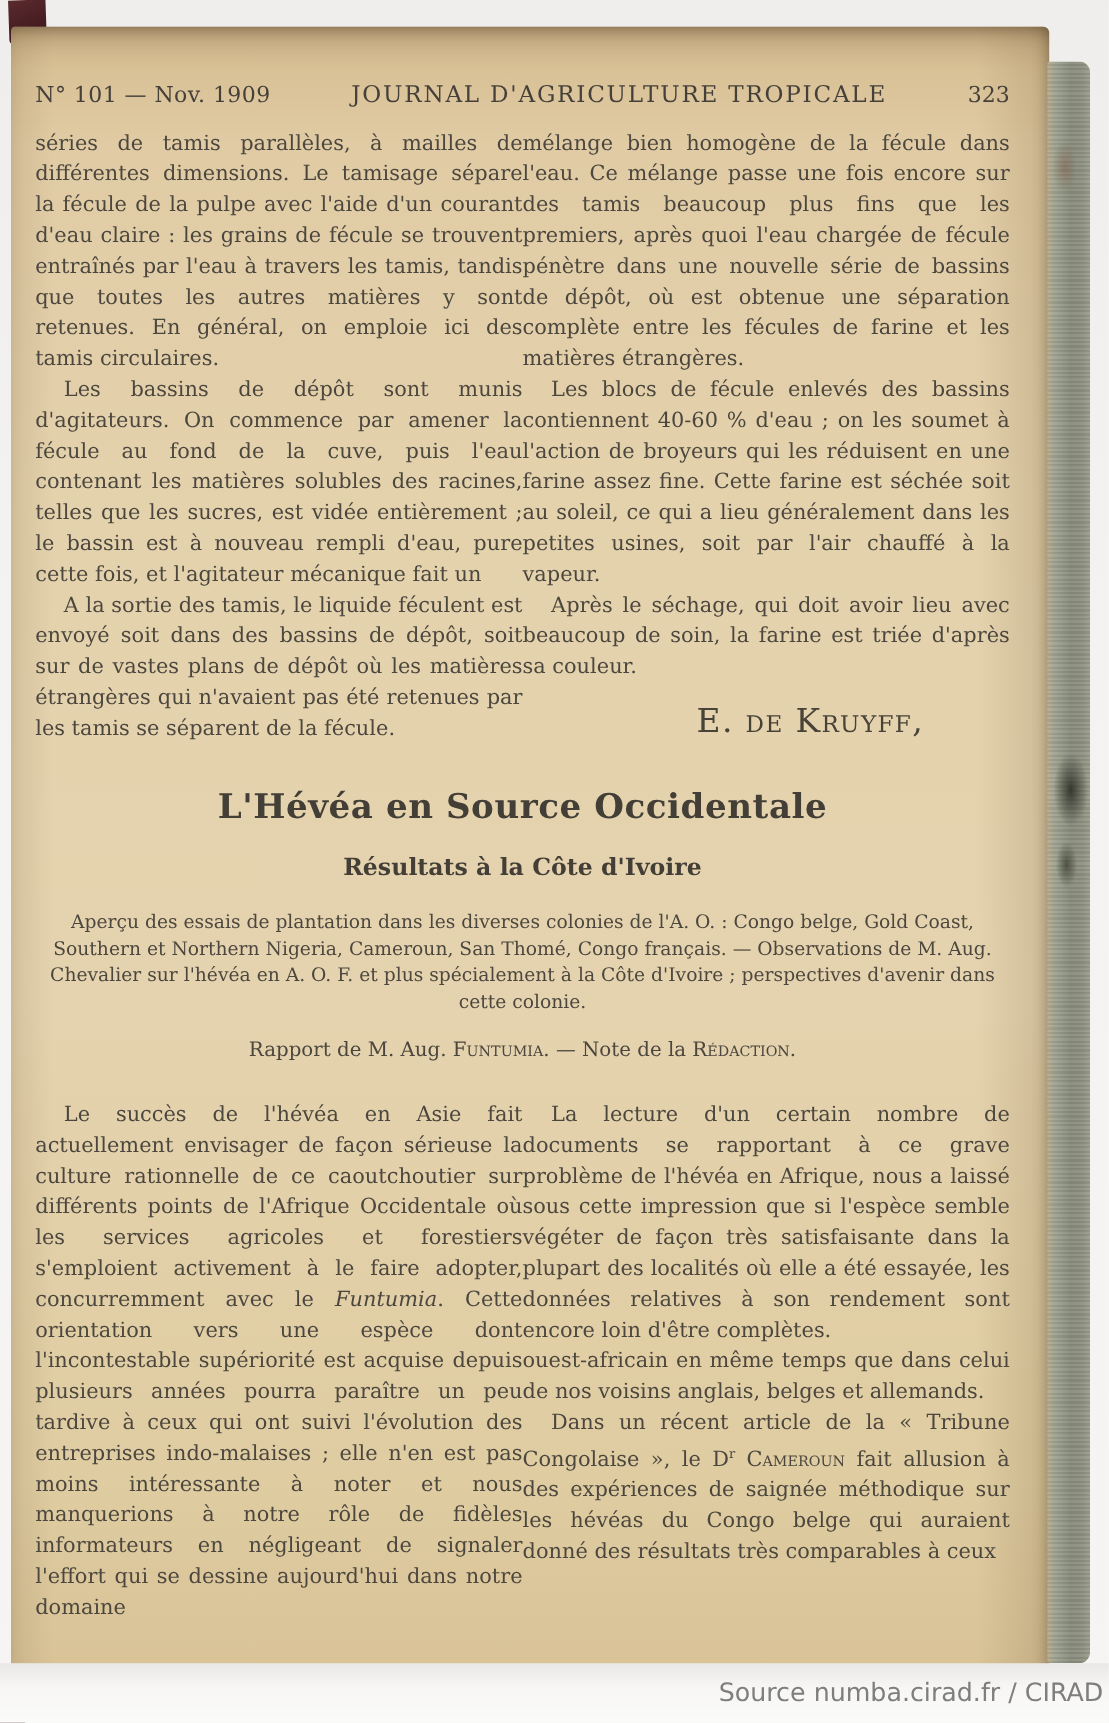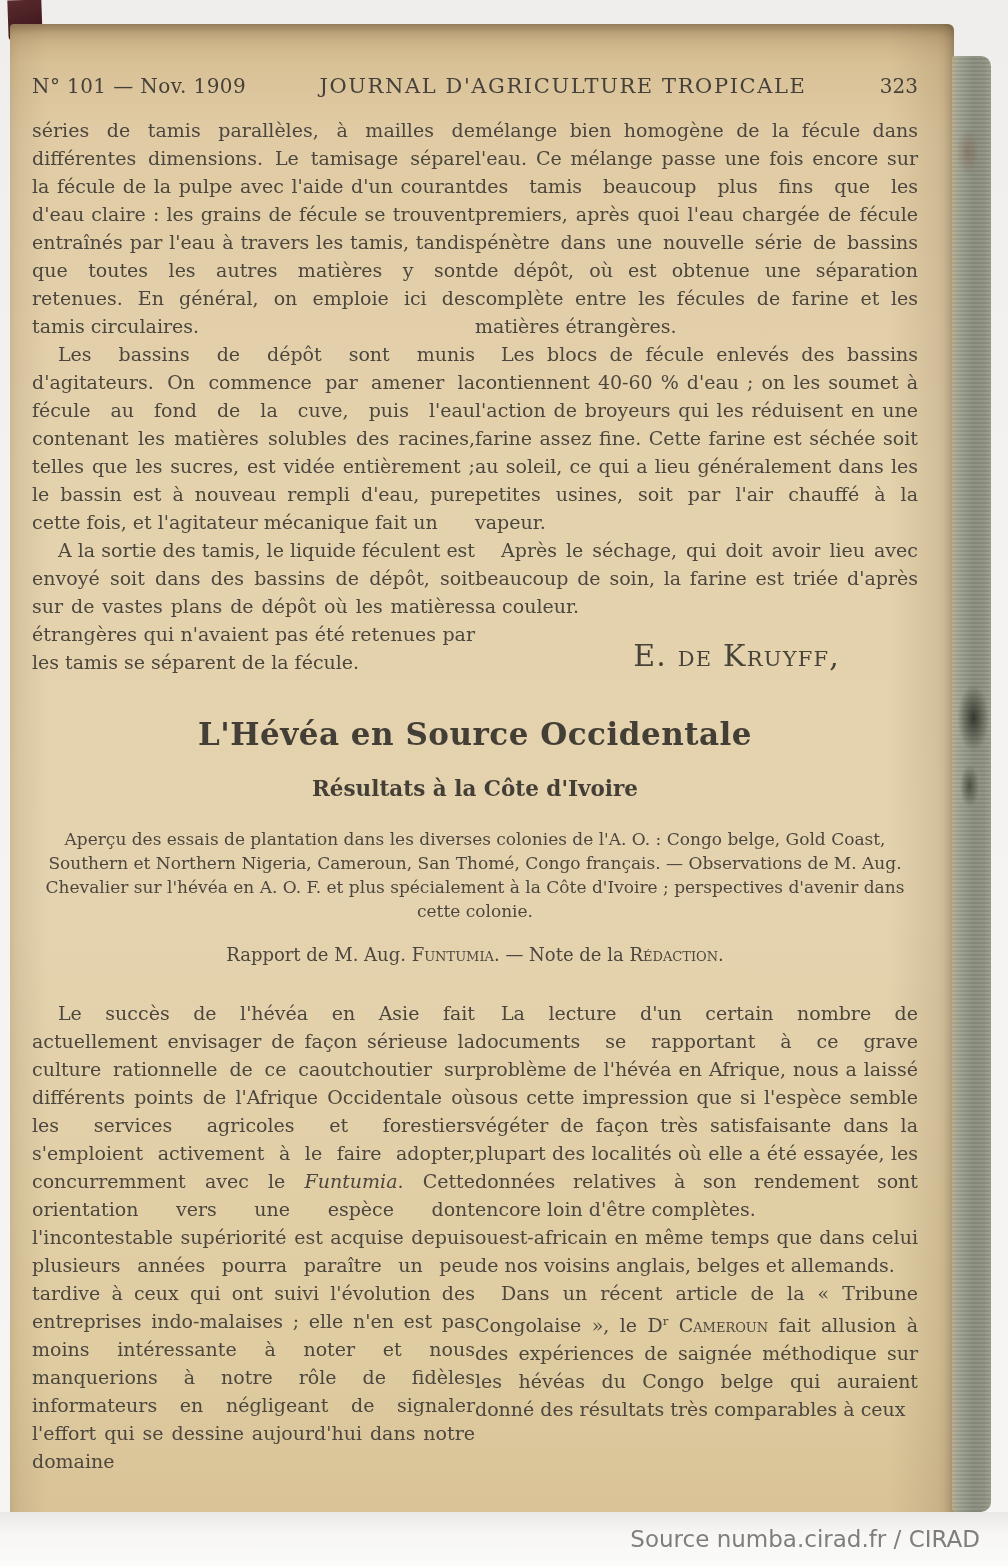--- a/index.html
+++ b/index.html
@@ -52,21 +52,21 @@
   .title{margin:0;text-align:center;font-size:31px;font-weight:bold;letter-spacing:.5px;color:#443f36;}
   .subtitle{margin:24px 0 14px;text-align:center;font-size:21.5px;font-weight:bold;color:#443f36;}
   .abstract{margin:26px auto 0;max-width:886px;text-align:center;font-size:17px;line-height:24px;color:#4c473e;}
   .byline{margin-top:18px;}
   .byline .para{text-align:center;font-size:18px;}
   .article2 .columns{margin-top:30px;}
 
   
   .source-bar{position:absolute;left:0;top:1512px;width:1008px;height:54px;
     background:linear-gradient(180deg,#e9e8e6 0,#f7f6f5 40%,#fbfbfa 100%);
-    display:flex;align-items:center;justify-content:flex-end;box-sizing:border-box;padding-right:28px;}
+    display:flex;align-items:center;justify-content:flex-end;box-sizing:border-box;padding-right:5px;}
   .source-bar span{font-family:"DejaVu Sans",sans-serif;font-size:23px;color:#7e7e7e;}
 </style>
 </head>
 <body>
 
 <div class="scan">
 
   <div class="cover-top"></div>
 
   <div class="page">

